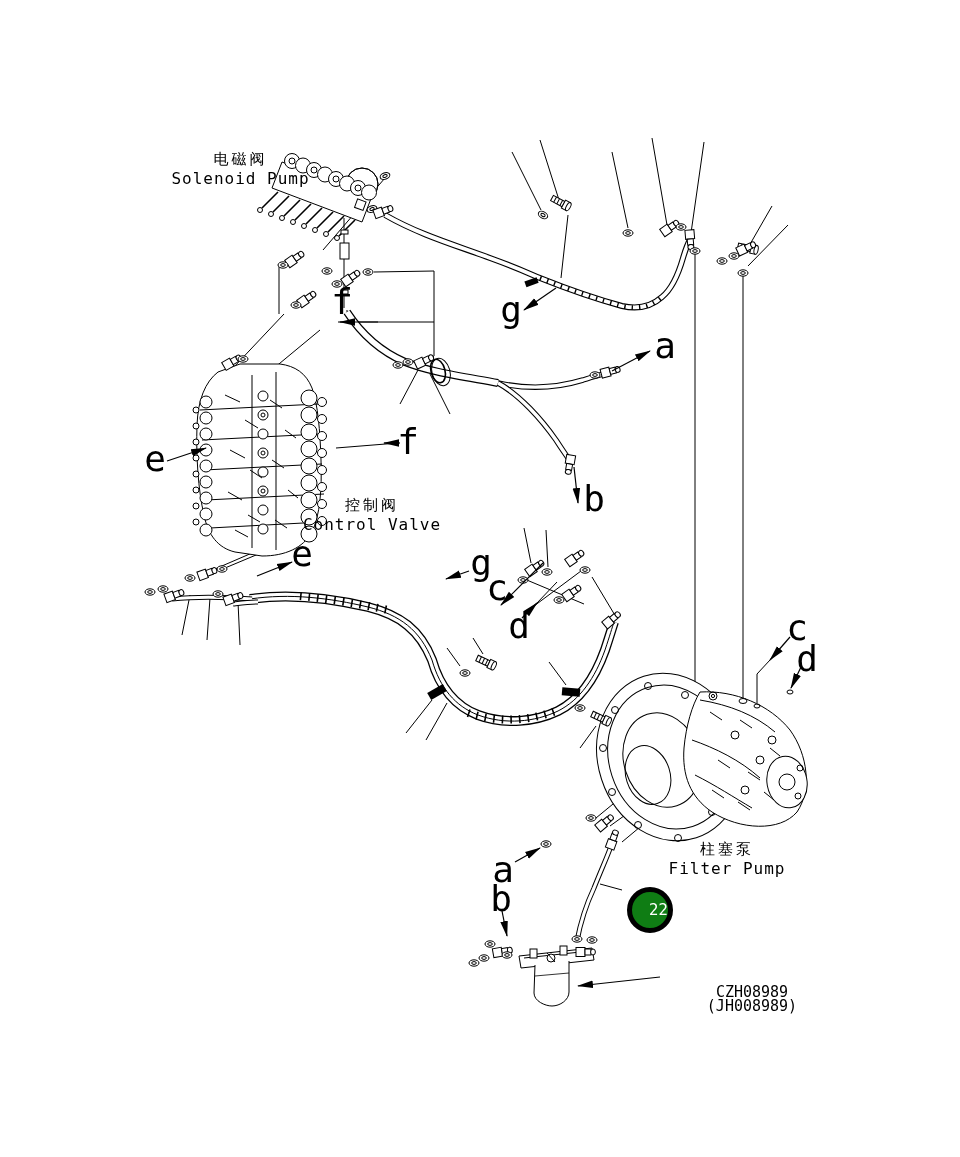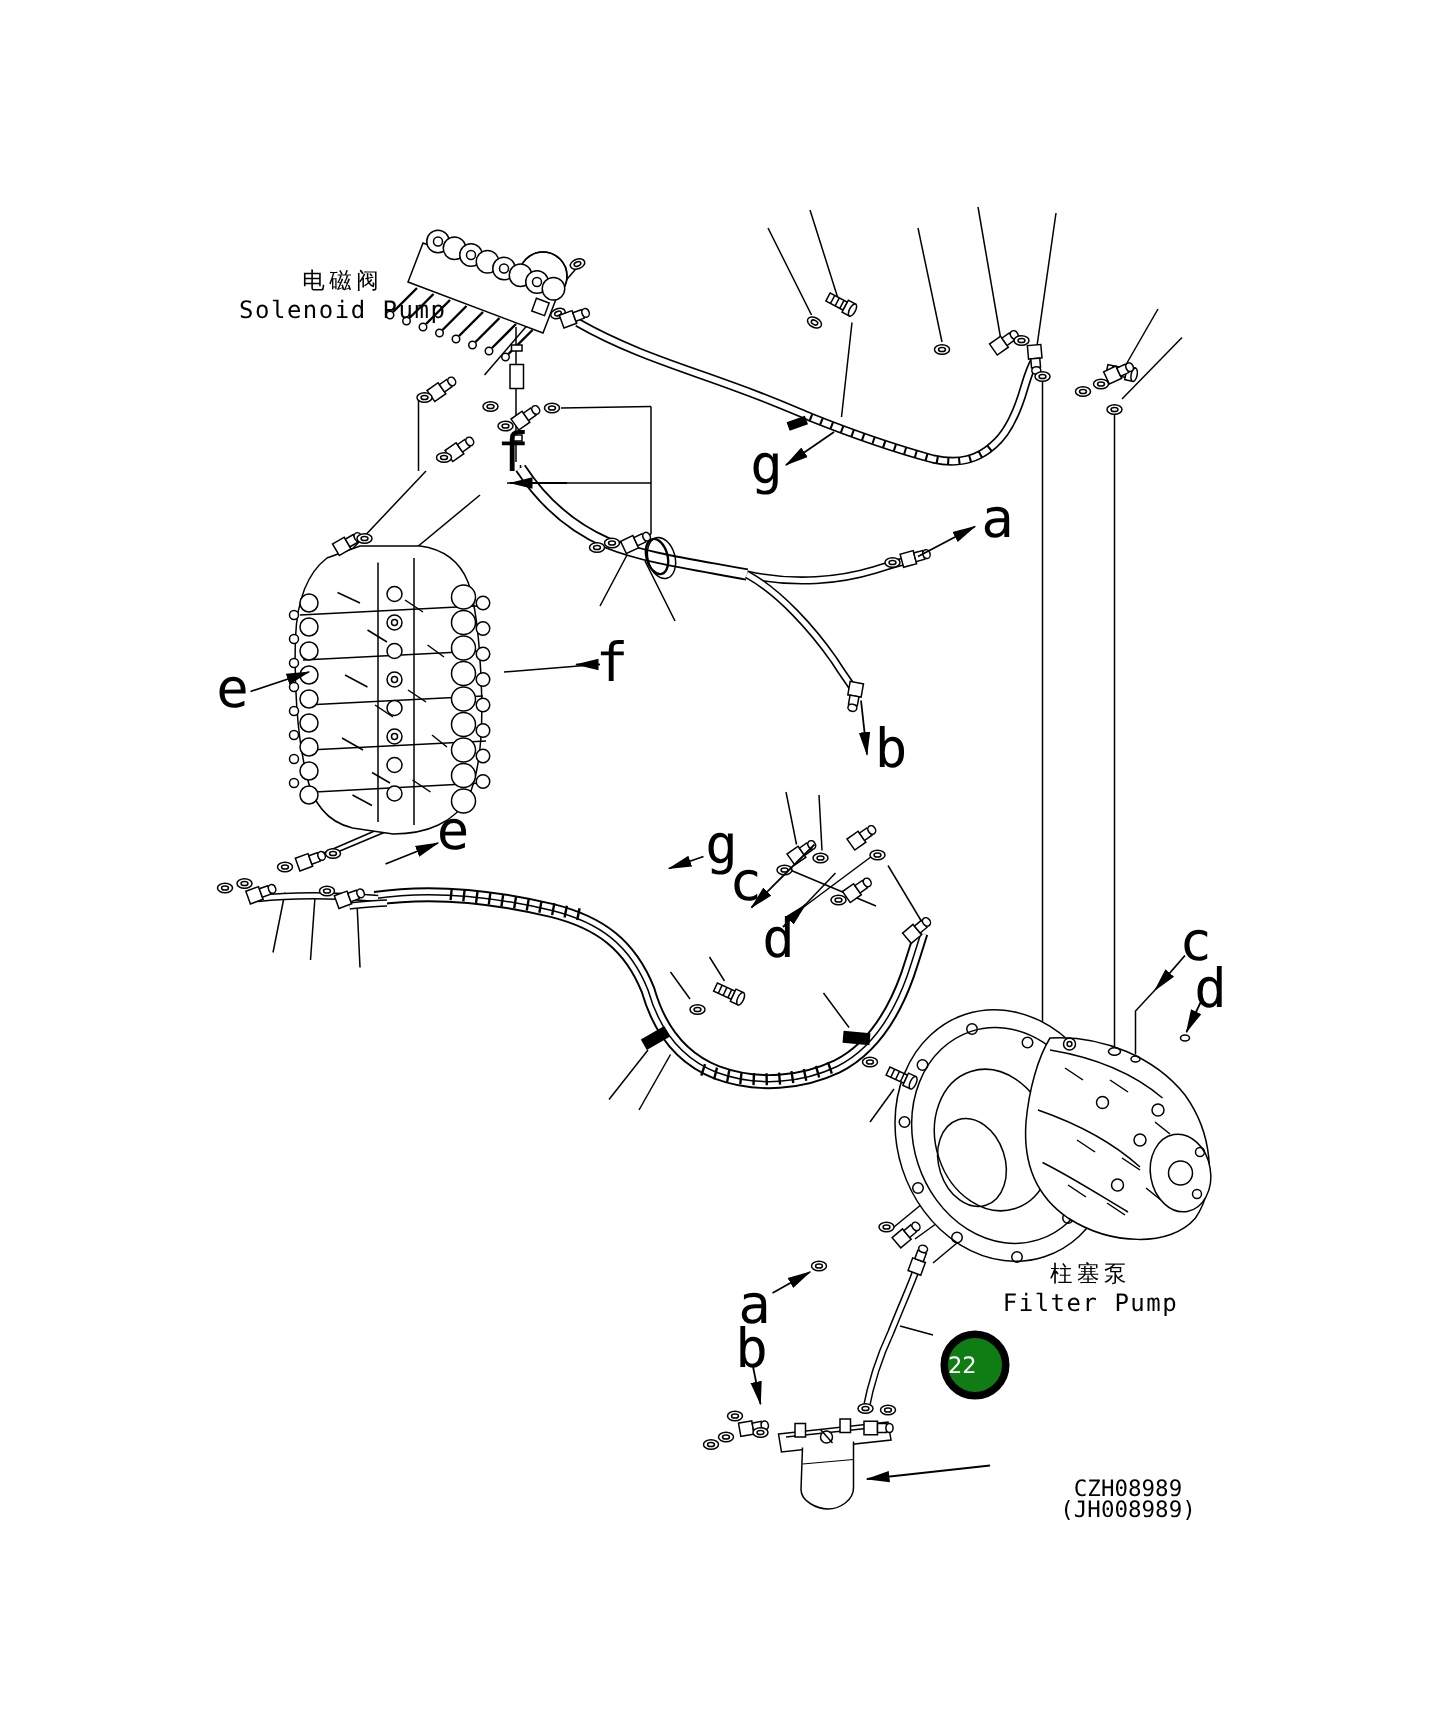--- a/index.html
+++ b/index.html
@@ -5,21 +5,21 @@
   html,body{margin:0;padding:0;background:#fff;}
   .page{position:relative;width:960px;height:1157px;background:#ffffff;overflow:hidden;
         font-family:"DejaVu Sans Mono","Liberation Mono",monospace;color:#000;}
   svg{position:absolute;left:0;top:0;}
   .label{position:absolute;text-align:center;}
   .label .zh{display:block;font-family:"DejaVu Sans","Liberation Sans",sans-serif;
              font-size:15px;letter-spacing:3px;white-space:nowrap;}
   .label .en{display:block;font-size:16px;letter-spacing:1px;white-space:nowrap;}
   .code{position:absolute;font-size:15px;line-height:14px;text-align:center;white-space:nowrap;}
   .badge{position:absolute;width:36px;height:36px;border:5px solid #000;border-radius:50%;
-         display:flex;align-items:center;justify-content:flex-start;
+         display:flex;align-items:center;justify-content:flex-end;
          color:#fff;font-size:15px;font-family:"DejaVu Sans","Liberation Sans",sans-serif;}
   .cl{font-family:"DejaVu Sans Mono","Liberation Mono",monospace;font-size:36px;fill:#000;text-anchor:middle;}
 </style>
 </head>
 <body>
 
 <div class="page">
 
 <svg width="960" height="1157" viewBox="0 0 960 1157">
   <defs>
@@ -404,23 +404,27 @@
     <text class="cl" x="481" y="575">g</text>
     <text class="cl" x="497" y="600">c</text>
     <text class="cl" x="519" y="638">d</text>
     <text class="cl" x="797" y="640">c</text>
     <text class="cl" x="807" y="671">d</text>
     <text class="cl" x="503" y="882">a</text>
     <text class="cl" x="501" y="911">b</text>
   </g>
 </svg>
 
-  <div class="label" style="left:146px;top:150px;width:165px;margin-top:28px;">
+  <div class="label" style="left:158px;top:150px;width:165px;">
     <span class="zh">电磁阀</span>
     <span class="en">Solenoid Pump</span>
+  </div>
+  <div class="label" style="left:302px;top:496px;width:140px;">
+    <span class="zh">控制阀</span>
+    <span class="en">Control Valve</span>
   </div>
   <div class="label" style="left:657px;top:840px;width:140px;">
     <span class="zh">柱塞泵</span>
     <span class="en">Filter Pump</span>
   </div>
 
   <div class="code" style="left:700px;top:985px;width:104px;">
     <span>CZH08989</span><br>
     <span>(JH008989)</span>
   </div>

